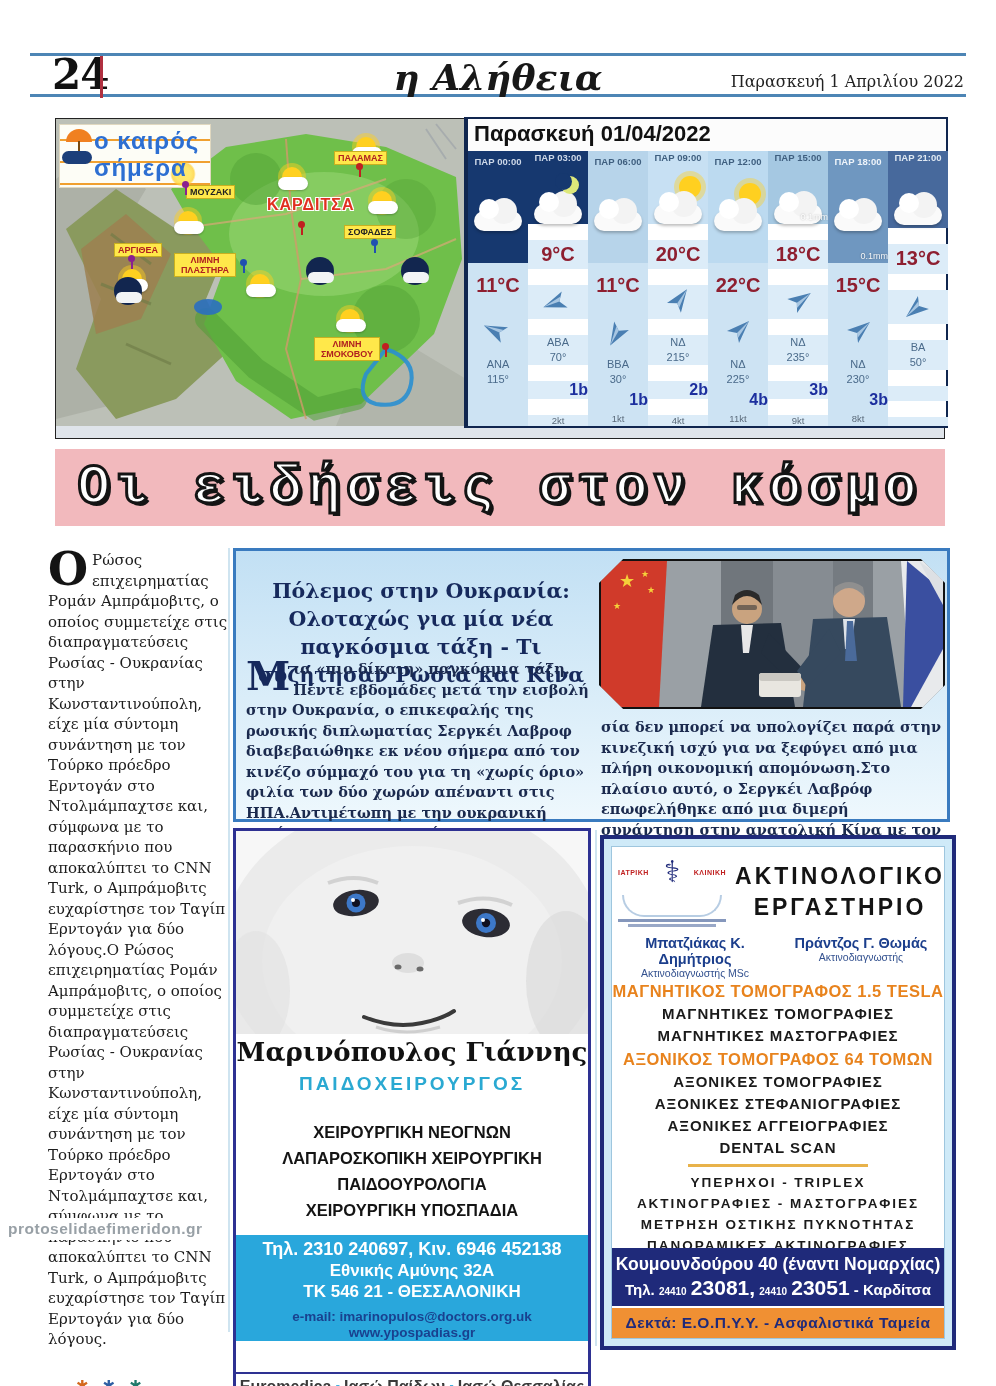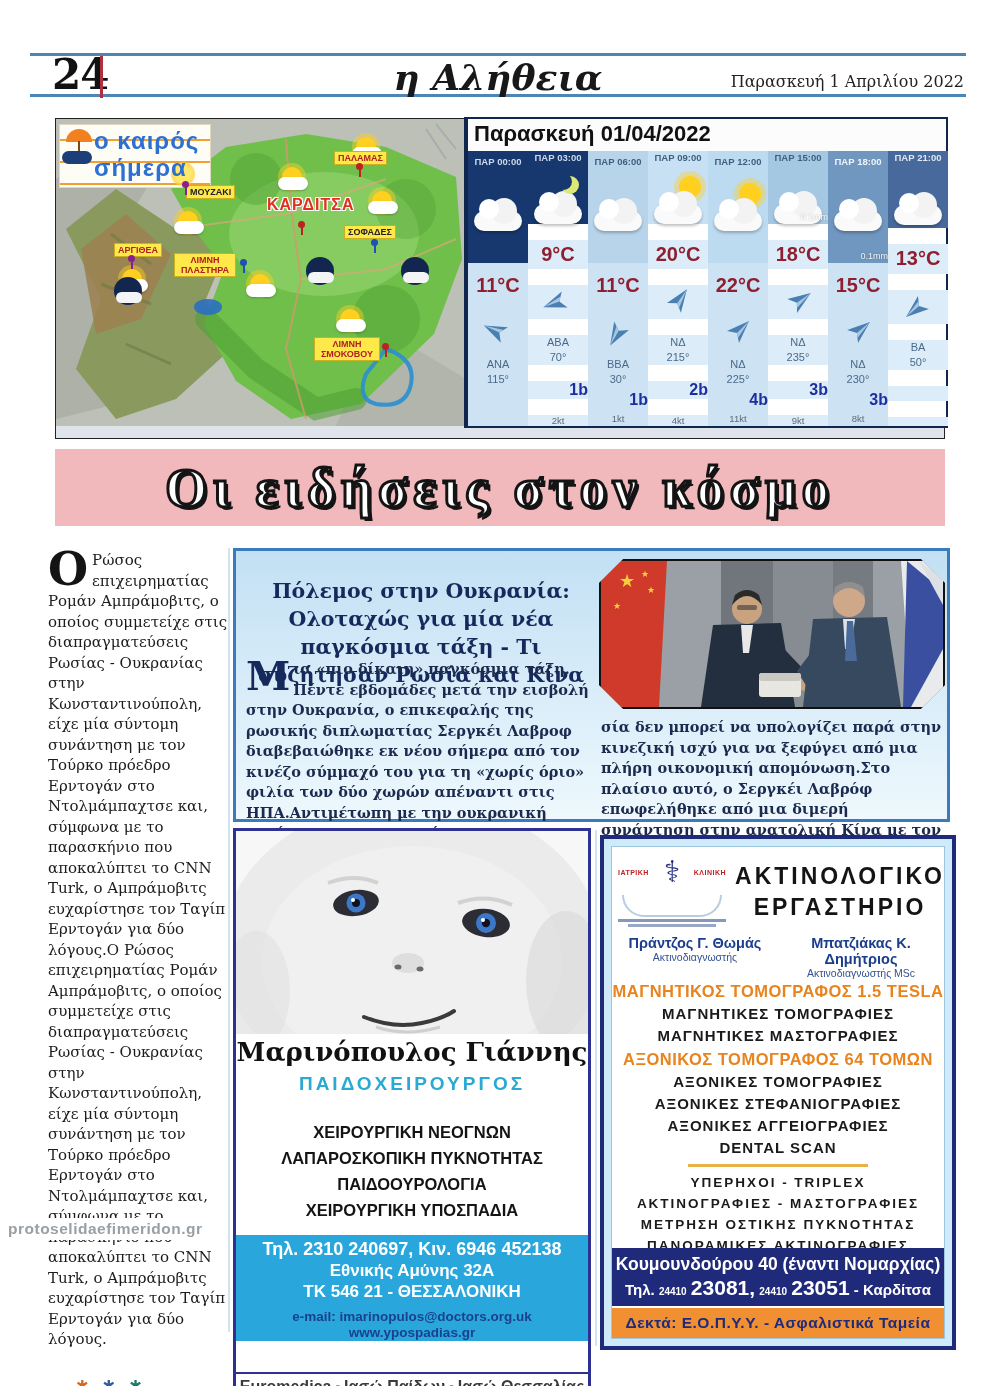--- a/index.html
+++ b/index.html
@@ -76,21 +76,21 @@
   .wicon .moonpart::after { content:""; position:absolute; left:-6px; top:-3px; width:17px; height:17px; border-radius:50%;
                   background:inherit; background:var(--nightbg,#16386f); }
   .wicon.ic-cloud-moon .moonpart { display:block; }
   .wc-precip { position:absolute; left:0; bottom:2px; width:100%; text-align:right; font-size:9px;
                color:rgba(255,255,255,.92); text-shadow:0 0 2px rgba(0,0,0,.3); }
   .warrow { width:34px; height:34px; }
 
   
   .banner { position:absolute; left:55px; top:449px; width:890px; height:77px; background:#f2b9bd;
             display:flex; align-items:center; justify-content:center; }
-  .banner-title { font-family:Liberation Serif, serif; font-weight:bold; font-size:54px; color:#fff;
+  .banner-title { font-family:Liberation Mono, monospace; font-weight:bold; font-size:54px; color:#fff;
             letter-spacing:6px; -webkit-text-stroke:3px #141414; text-shadow:3px 3px 0 #141414; white-space:nowrap; }
 
   
   .leftcol { position:absolute; left:48px; top:550px; width:182px; font-size:15px; line-height:20.5px; color:#1c1c1c;
              text-align:left; }
   .dropcap { float:left; font-size:46px; line-height:38px; font-weight:bold; padding-right:4px; color:#141414; }
   .stars { margin:26px 0 20px 28px; font-size:15px; letter-spacing:14px; }
   .star-o { color:#d4691e; } .star-b { color:#2e5fa3; } .star-t { color:#1f7a6b; }
   .colrule { position:absolute; width:2px; background:#cfe4f0; }
 
@@ -518,21 +518,21 @@
         <path d="M128,186 Q158,198 186,192 Q206,188 218,180" stroke="#3a3a3a" stroke-width="4" fill="none" stroke-linecap="round"></path>
         <path d="M140,196 Q170,206 204,196" stroke="#cfcfcf" stroke-width="3" fill="none"></path>
         <ellipse cx="330" cy="150" rx="40" ry="70" fill="#dcdcdc" opacity="0.7"></ellipse>
         <ellipse cx="20" cy="160" rx="34" ry="60" fill="#e2e2e2" opacity="0.7"></ellipse>
       </svg>
     </div>
     <div class="ped-name">Μαρινόπουλος Γιάννης</div>
     <div class="ped-spec">ΠΑΙΔΟΧΕΙΡΟΥΡΓΟΣ</div>
     <div class="ped-services">
       <div>ΧΕΙΡΟΥΡΓΙΚΗ ΝΕΟΓΝΩΝ</div>
-      <div>ΛΑΠΑΡΟΣΚΟΠΙΚΗ ΠΥΚΝΟΤΗΤΑΣ</div>
+      <div>ΛΑΠΑΡΟΣΚΟΠΙΚΗ ΧΕΙΡΟΥΡΓΙΚΗ</div>
       <div>ΠΑΙΔΟΟΥΡΟΛΟΓΙΑ</div>
       <div>ΧΕΙΡΟΥΡΓΙΚΗ ΥΠΟΣΠΑΔΙΑ</div>
     </div>
     <div class="ped-blue">
       <div class="l1">Τηλ. 2310 240697, Κιν. 6946 452138</div>
       <div class="l2">Εθνικής Αμύνης 32Α</div>
       <div class="l3">ΤΚ 546 21 - ΘΕΣΣΑΛΟΝΙΚΗ</div>
     </div>
     <div class="ped-web">
       <div>e-mail: imarinopulos@doctors.org.uk</div>
@@ -558,26 +558,26 @@
           <div class="tiny"></div>
           <div class="tiny2"></div>
         </div>
         <div class="rad-title">
           <div>ΑΚΤΙΝΟΛΟΓΙΚΟ</div>
           <div>ΕΡΓΑΣΤΗΡΙΟ</div>
         </div>
       </div>
       <div class="rad-docs">
         <div class="rad-doc">
+          <div class="dn">Μπατζιάκας Κ. Δημήτριος</div>
+          <div class="dt">Ακτινοδιαγνωστής MSc</div>
+        </div>
+        <div class="rad-doc">
           <div class="dn">Πράντζος Γ. Θωμάς</div>
           <div class="dt">Ακτινοδιαγνωστής</div>
-        </div>
-        <div class="rad-doc">
-          <div class="dn">Μπατζιάκας Κ. Δημήτριος</div>
-          <div class="dt">Ακτινοδιαγνωστής MSc</div>
         </div>
       </div>
       <div class="rad-list">
         <div class="rad-orange">ΜΑΓΝΗΤΙΚΟΣ ΤΟΜΟΓΡΑΦΟΣ 1.5 TESLA</div>
         <div class="rad-black">ΜΑΓΝΗΤΙΚΕΣ ΤΟΜΟΓΡΑΦΙΕΣ</div>
         <div class="rad-black">ΜΑΓΝΗΤΙΚΕΣ ΜΑΣΤΟΓΡΑΦΙΕΣ</div>
         <div class="rad-orange">ΑΞΟΝΙΚΟΣ ΤΟΜΟΓΡΑΦΟΣ 64 ΤΟΜΩΝ</div>
         <div class="rad-black">ΑΞΟΝΙΚΕΣ ΤΟΜΟΓΡΑΦΙΕΣ</div>
         <div class="rad-black">ΑΞΟΝΙΚΕΣ ΣΤΕΦΑΝΙΟΓΡΑΦΙΕΣ</div>
         <div class="rad-black">ΑΞΟΝΙΚΕΣ ΑΓΓΕΙΟΓΡΑΦΙΕΣ</div>

